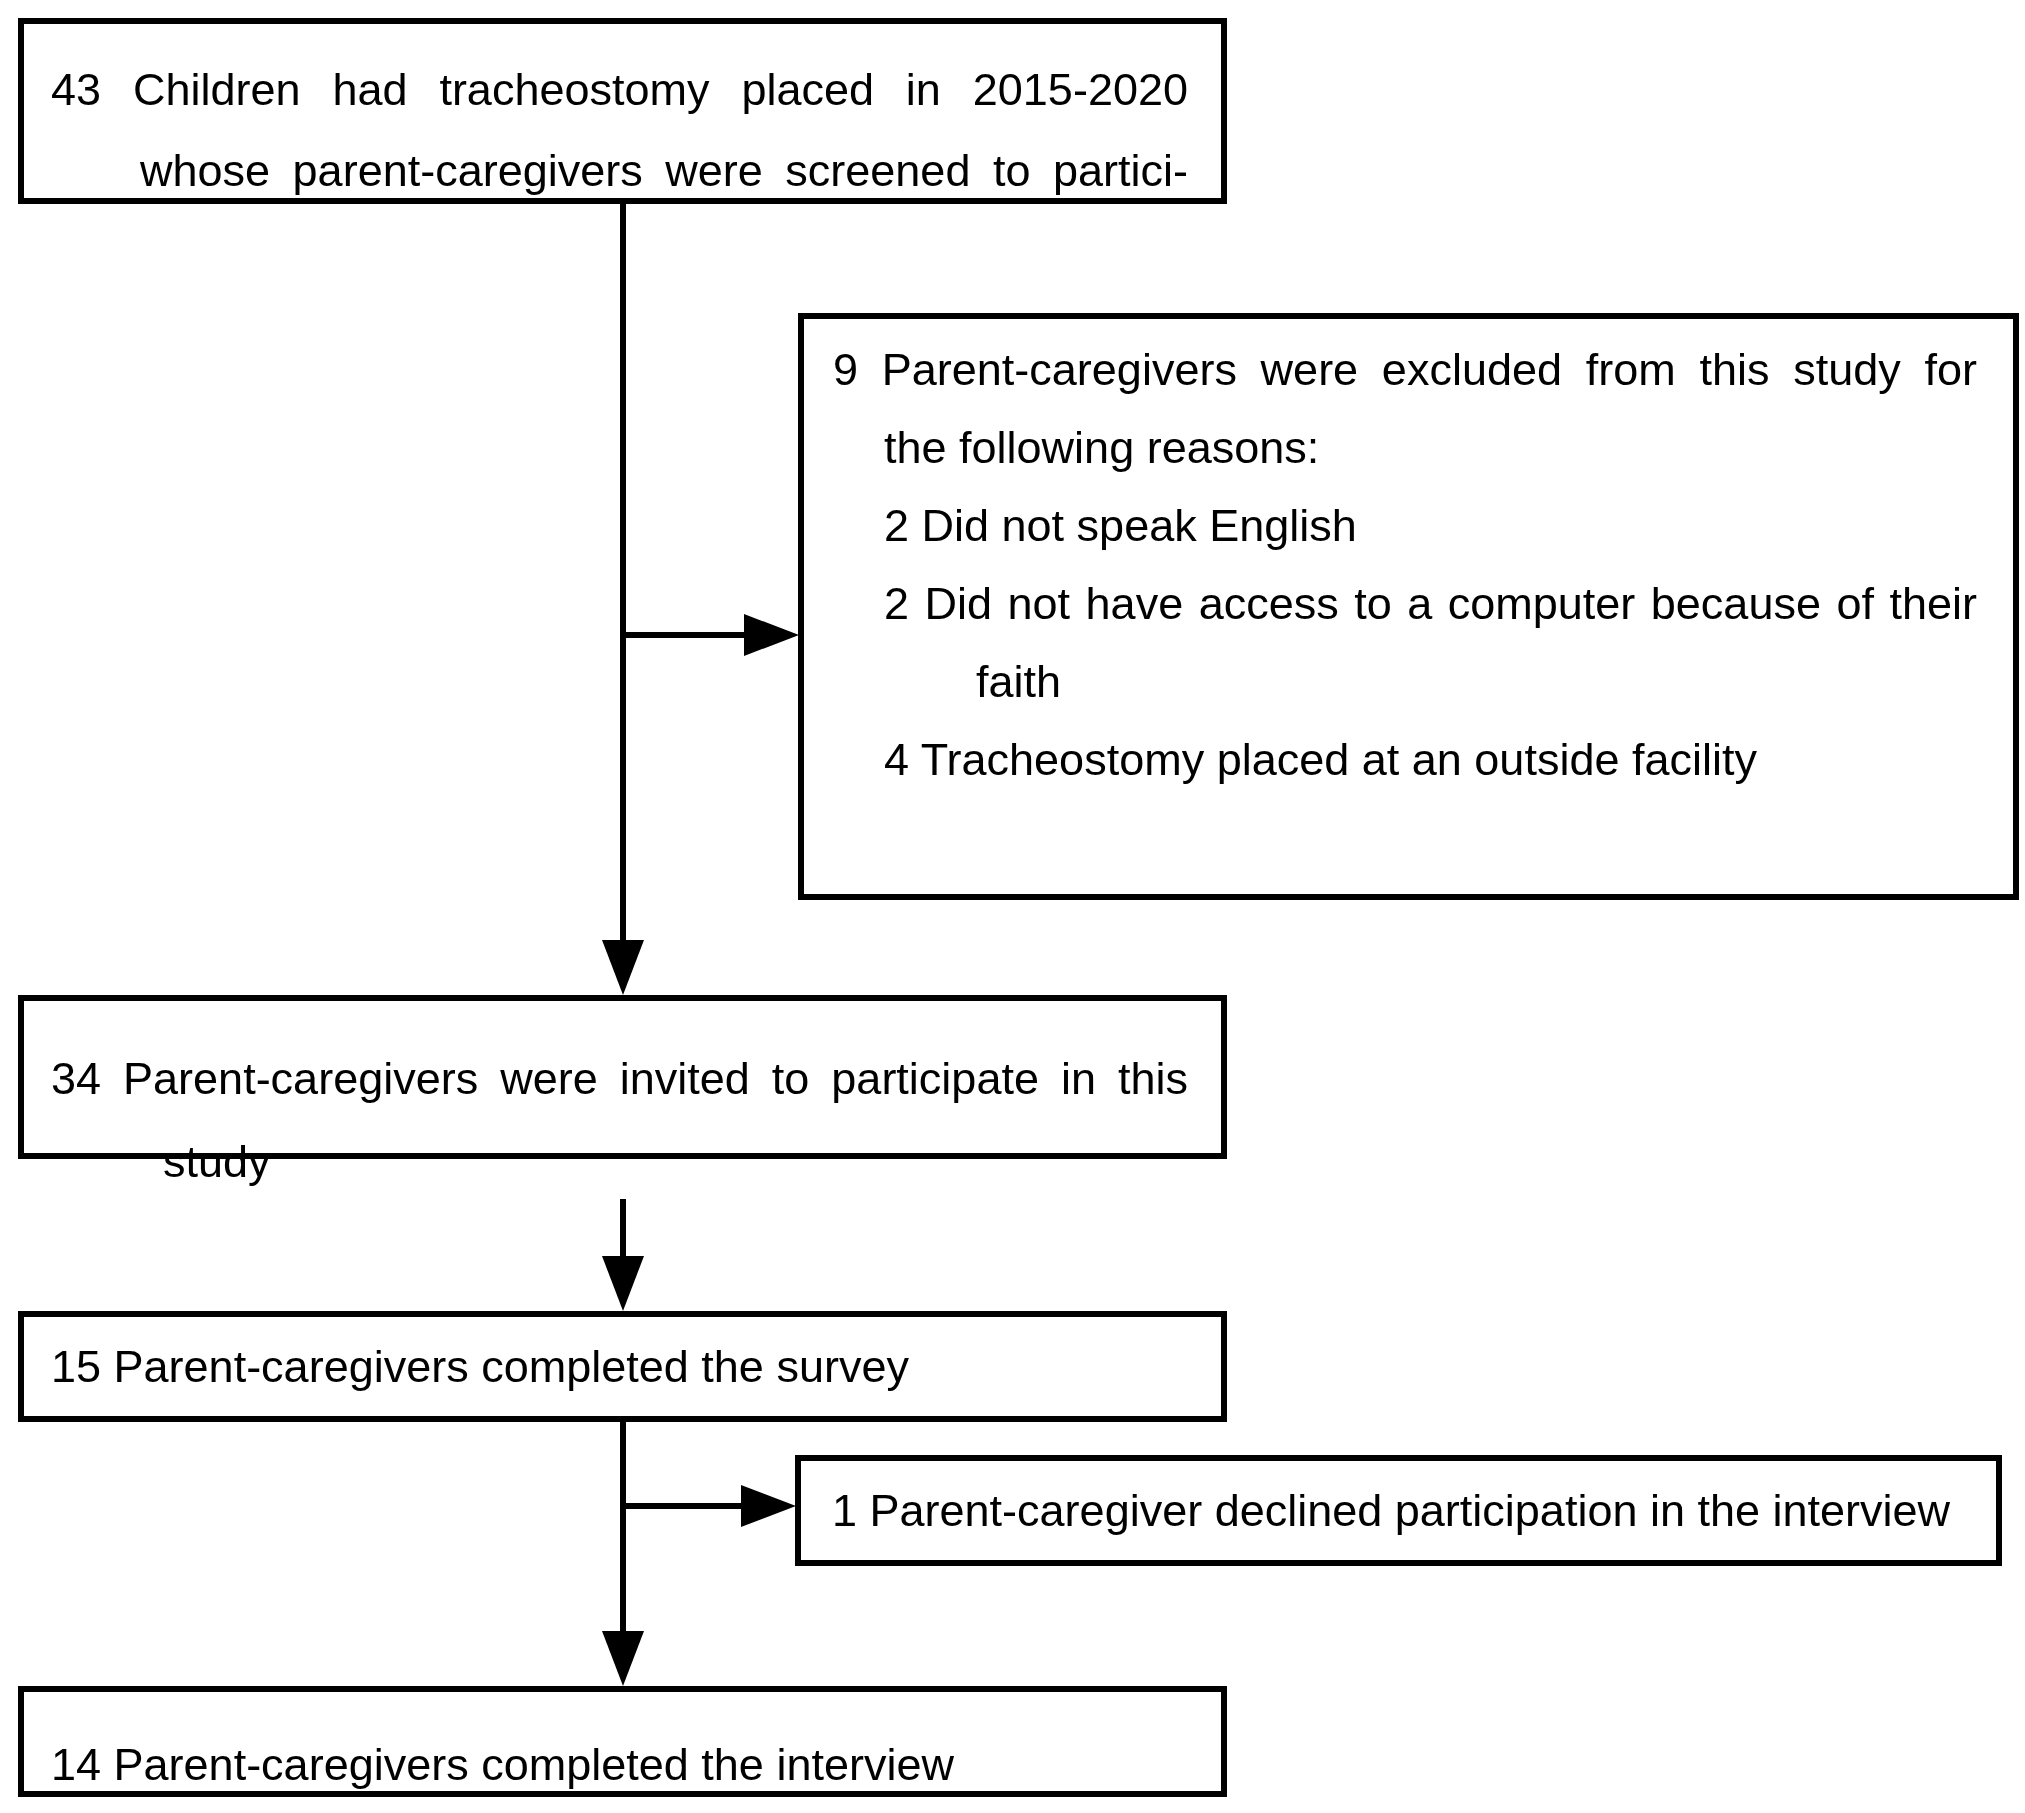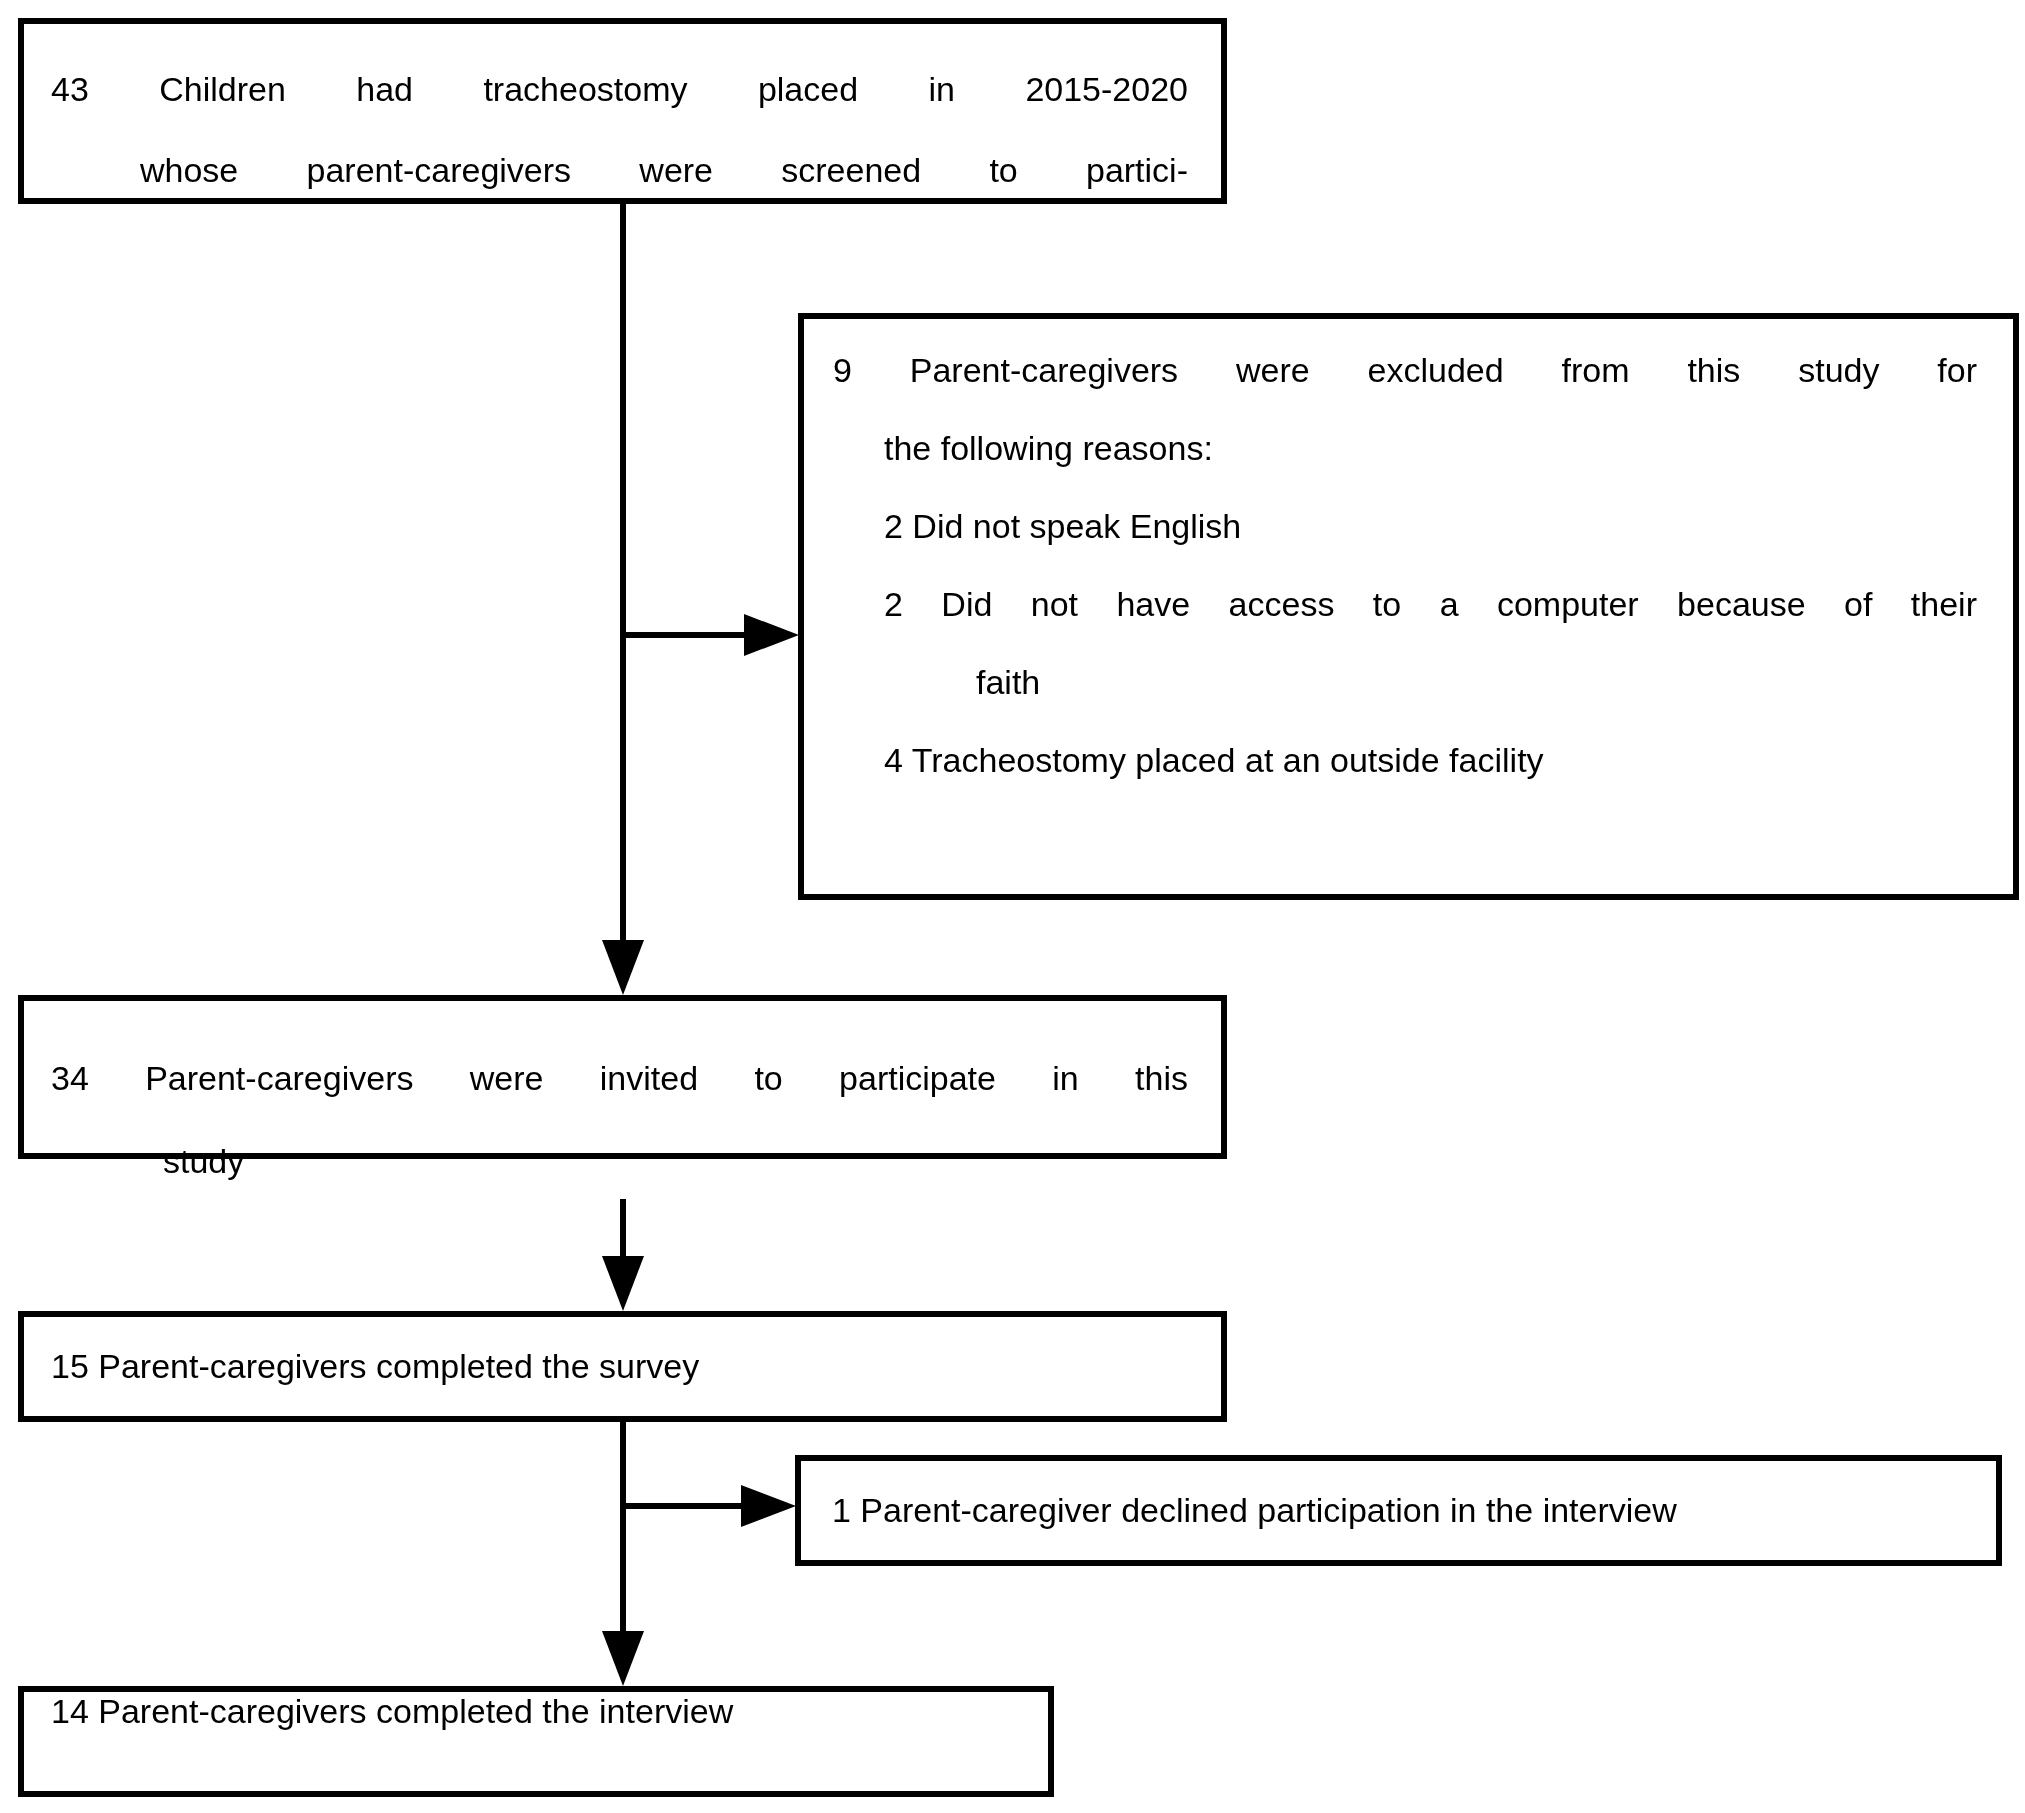--- a/index.html
+++ b/index.html
@@ -9,33 +9,33 @@
     height: 1814px;
     background: #ffffff;
     color: #000000;
     font-family: "Liberation Sans", "DejaVu Sans", sans-serif;
   }
   .box {
     position: absolute;
     box-sizing: border-box;
     background: #ffffff;
     border: 6px solid #000000;
-    font-size: 34px;
+    font-size: 45px;
   }
   
   .jline { text-align: justify; text-align-last: justify; }
   
   .lline { white-space: nowrap; text-align: left; }
 
   .box-screened  { left: 18px;   top: 18px;   width: 1209px; height: 186px;  padding: 25px 33px 0 27px; line-height: 81px; }
   .box-excluded  { left: 798px; top: 313px;  width: 1221px; height: 587px;  padding: 12px 36px 0 29px; line-height: 78px; }
   .box-invited   { left: 18px;   top: 995px; width: 1209px; height: 164px;  padding: 36px 33px 0 27px; line-height: 83px; }
   .box-survey    { left: 18px;   top: 1311px; width: 1209px; height: 111px;  display: flex; align-items: center; padding-left: 27px; }
   .box-declined  { left: 795px; top: 1455px; width: 1207px; height: 111px;  display: flex; align-items: center; padding-left: 31px; }
-  .box-interview { left: 18px;   top: 1686px; width: 1036px; height: 111px;  display: flex; align-items: flex-start; padding-left: 27px; }
+  .box-interview { left: 18px;   top: 1686px; width: 1209px; height: 111px;  display: flex; align-items: flex-end; padding-left: 27px; }
 
   .indent-1 { margin-left: 89px; }  
   .indent-2 { margin-left: 51px; }   
   .indent-3 { margin-left: 143px; }  
   .indent-4 { margin-left: 112px; }  
 
   .vline { position: absolute; width: 6px;  background: #000000; }
   .hline { position: absolute; height: 6px; background: #000000; }
   .ah-down {
     position: absolute; width: 0; height: 0;

